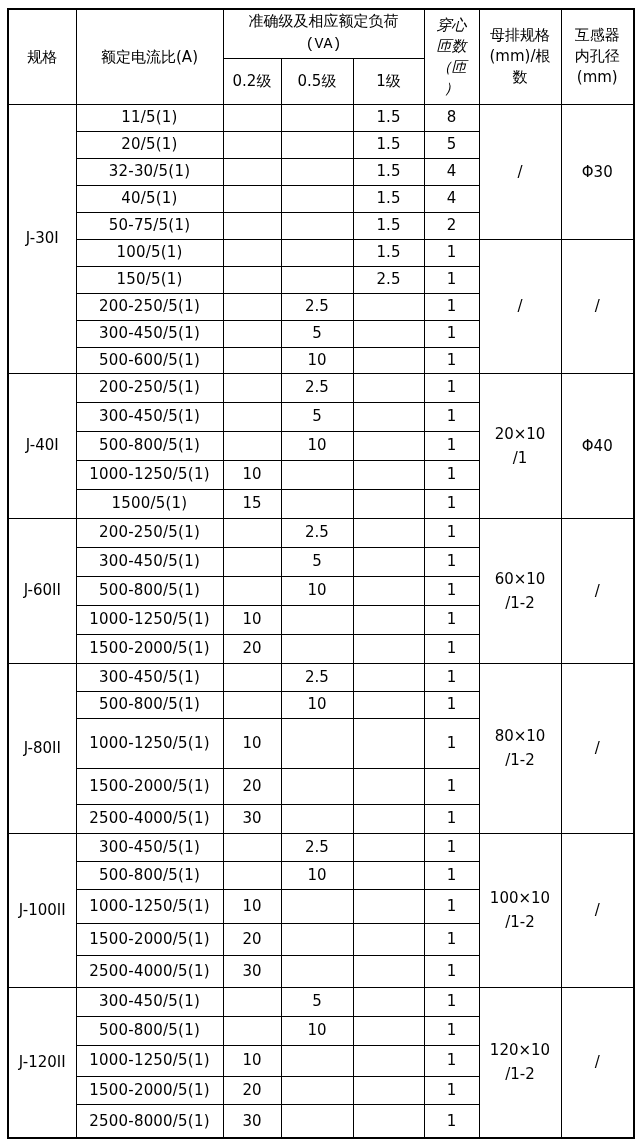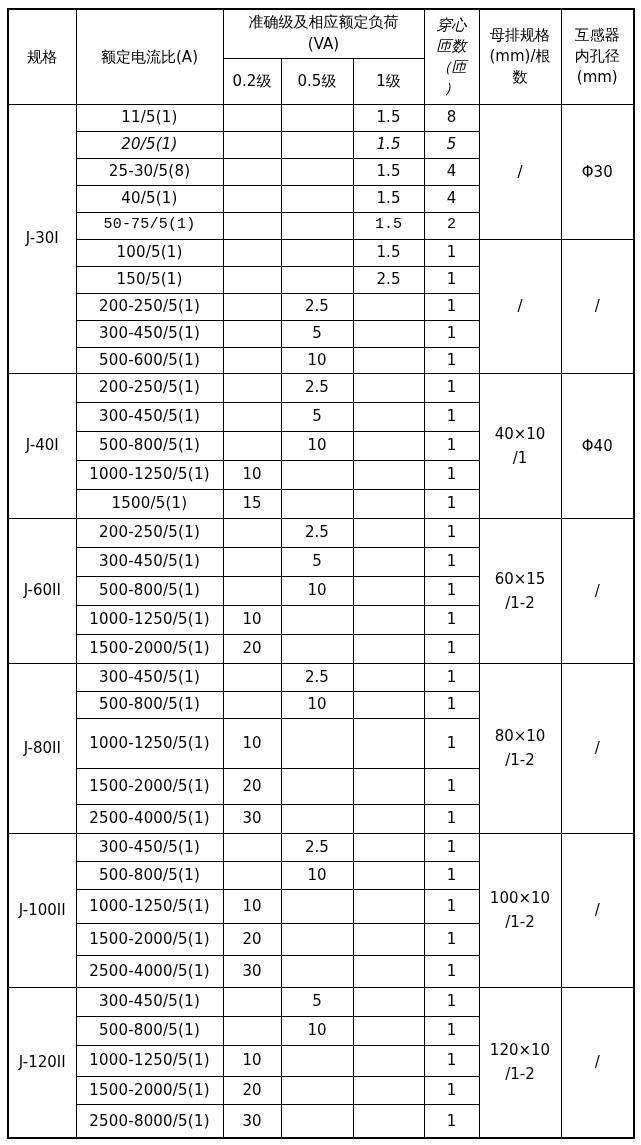--- a/index.html
+++ b/index.html
@@ -35,21 +35,21 @@
     padding: 0;
     font-weight: normal;
     font-size: 15px;
     line-height: 1.35;
     color: #000000;
     background: #ffffff;
     overflow: hidden;
   }
   .spec-table thead tr.h1 { height: 49px; }
   .spec-table thead tr.h2 { height: 46px; }
-  .acc-head div { line-height: 1.45; }
+  .acc-head div { line-height: 1.45; font-family: Liberation Mono, monospace; }
   .wrap-narrow {
     display: inline-block;
     width: 36px;
     line-break: anywhere;
     word-break: break-all;
     line-height: 1.4;
     font-style: italic;
   }
   .wrap-busbar-head {
     display: inline-block;
@@ -114,42 +114,42 @@
         <tr style="height: 27px;">
           <td class="spec-cell" rowspan="10">J-30I</td>
           <td class="ratio-cell">11/5(1)</td>
           <td class="class02-cell"></td>
           <td class="class05-cell"></td>
           <td class="class1-cell">1.5</td>
           <td class="turns-cell">8</td>
           <td class="busbar-cell" rowspan="5">/</td>
           <td class="hole-cell" rowspan="5">Φ30</td>
         </tr>
-        <tr style="height: 27px; font-style: italic;">
+        <tr style="height: 27px;">
           <td class="ratio-cell">20/5(1)</td>
           <td class="class02-cell"></td>
           <td class="class05-cell"></td>
           <td class="class1-cell">1.5</td>
           <td class="turns-cell">5</td>
         </tr>
         <tr style="height: 27px;">
-          <td class="ratio-cell">25-30/5(8)</td>
+          <td class="ratio-cell">32-30/5(1)</td>
           <td class="class02-cell"></td>
           <td class="class05-cell"></td>
           <td class="class1-cell">1.5</td>
           <td class="turns-cell">4</td>
         </tr>
         <tr style="height: 27px;">
           <td class="ratio-cell">40/5(1)</td>
           <td class="class02-cell"></td>
           <td class="class05-cell"></td>
           <td class="class1-cell">1.5</td>
           <td class="turns-cell">4</td>
         </tr>
-        <tr style="height: 27px; font-family: Liberation Mono, monospace;">
+        <tr style="height: 27px;">
           <td class="ratio-cell">50-75/5(1)</td>
           <td class="class02-cell"></td>
           <td class="class05-cell"></td>
           <td class="class1-cell">1.5</td>
           <td class="turns-cell">2</td>
         </tr>
         <tr style="height: 27px;">
           <td class="ratio-cell">100/5(1)</td>
           <td class="class02-cell"></td>
           <td class="class05-cell"></td>
@@ -186,21 +186,21 @@
           <td class="class1-cell"></td>
           <td class="turns-cell">1</td>
         </tr>
         <tr style="height: 29px;">
           <td class="spec-cell" rowspan="5">J-40I</td>
           <td class="ratio-cell">200-250/5(1)</td>
           <td class="class02-cell"></td>
           <td class="class05-cell">2.5</td>
           <td class="class1-cell"></td>
           <td class="turns-cell">1</td>
-          <td class="busbar-cell" rowspan="5">40×10
+          <td class="busbar-cell" rowspan="5">20×10
 /1</td>
           <td class="hole-cell" rowspan="5">Φ40</td>
         </tr>
         <tr style="height: 29px;">
           <td class="ratio-cell">300-450/5(1)</td>
           <td class="class02-cell"></td>
           <td class="class05-cell">5</td>
           <td class="class1-cell"></td>
           <td class="turns-cell">1</td>
         </tr>
@@ -225,21 +225,21 @@
           <td class="class1-cell"></td>
           <td class="turns-cell">1</td>
         </tr>
         <tr style="height: 29px;">
           <td class="spec-cell" rowspan="5">J-60II</td>
           <td class="ratio-cell">200-250/5(1)</td>
           <td class="class02-cell"></td>
           <td class="class05-cell">2.5</td>
           <td class="class1-cell"></td>
           <td class="turns-cell">1</td>
-          <td class="busbar-cell" rowspan="5">60×15
+          <td class="busbar-cell" rowspan="5">60×10
 /1-2</td>
           <td class="hole-cell" rowspan="5">/</td>
         </tr>
         <tr style="height: 29px;">
           <td class="ratio-cell">300-450/5(1)</td>
           <td class="class02-cell"></td>
           <td class="class05-cell">5</td>
           <td class="class1-cell"></td>
           <td class="turns-cell">1</td>
         </tr>

